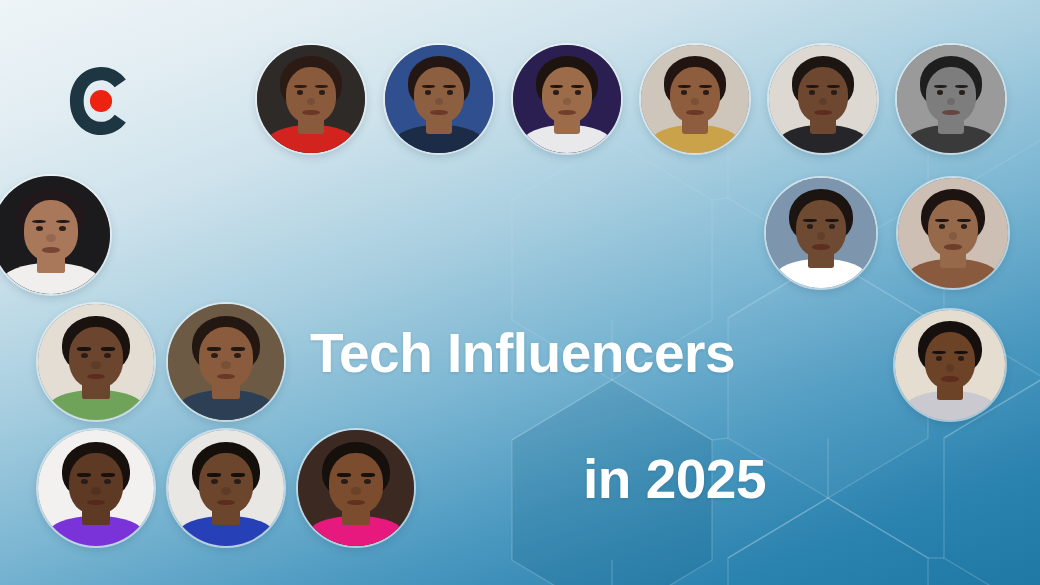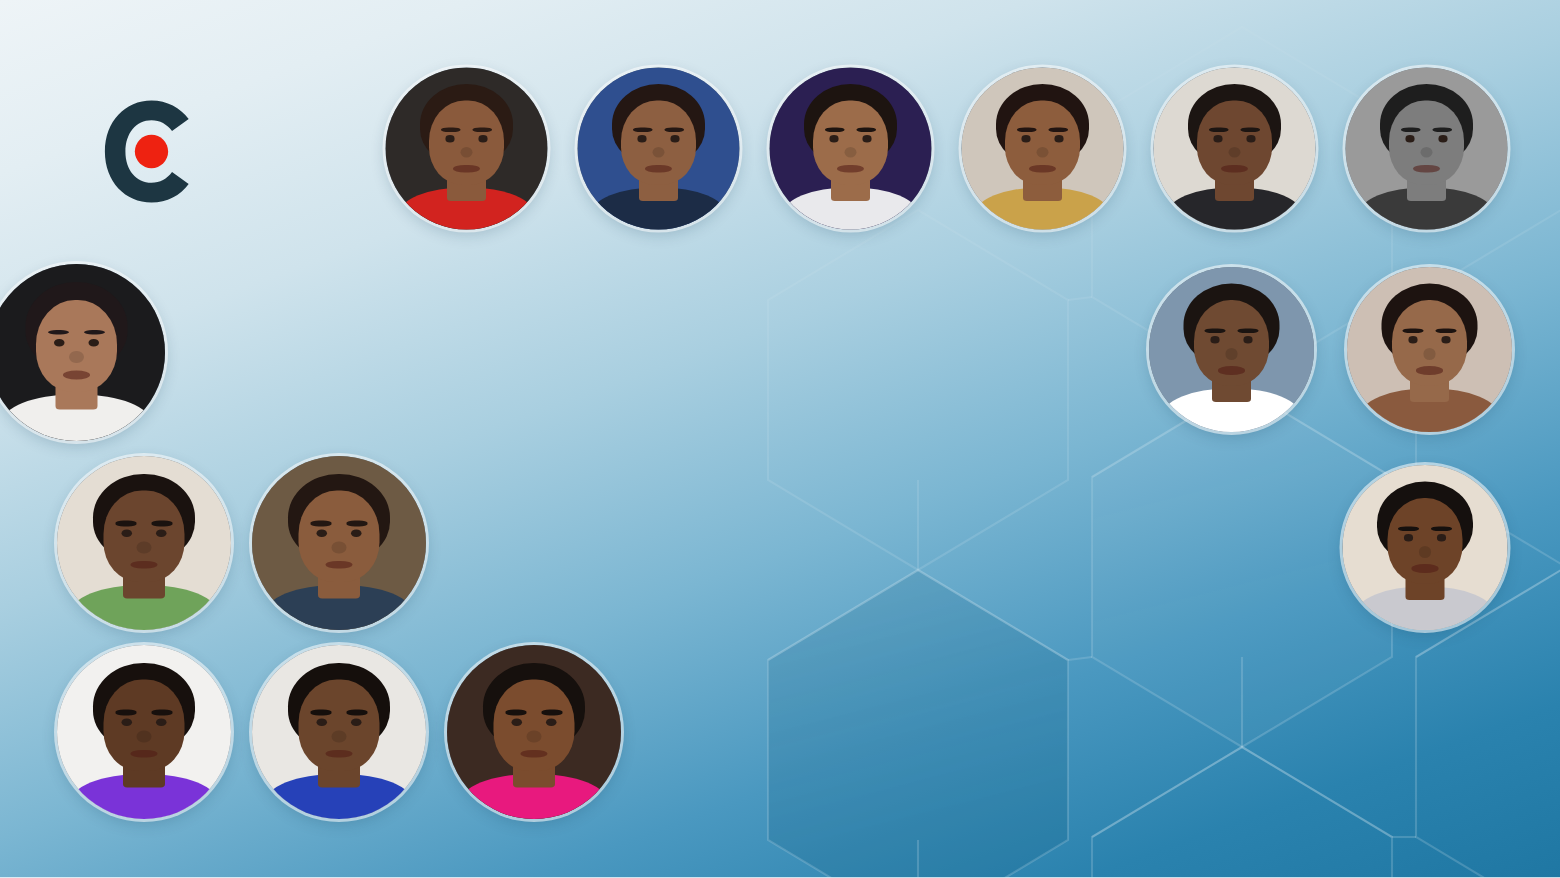--- a/index.html
+++ b/index.html
@@ -158,20 +158,22 @@
              C64 74.6 57.6 78.2 50 78.2
              C36.2 78.2 26.5 66.6 26.5 50
              C26.5 33.4 36.2 21.8 50 21.8
              C57.6 21.8 64 25.4 68.5 31.5
              L83.5 20.8
              C76 10.5 64 4 50 4 Z" fill="#1d3642"></path>
     <circle cx="50" cy="50" r="15" fill="#ee2211"></circle>
   </svg>
 
   <div class="headline">
+    <div class="hl-line hl-2">Tech Influencers</div>
+    <div class="hl-line hl-3">in 2025</div>
   </div>
 
   <div id="portrait-layer">
       <div class="portrait" style="left: 257px; top: 45px; width: 108px; height: 108px;">
         <div class="ph">
           <div class="bgfill" style="background:#2e2a28"></div>
           <div class="shirt" style="background:#d2231f;left:8.64px;top:79.92px;width:90.72px;height:36.72px;"></div>
           <div class="neck" style="background:#8a5a3c;left:41.04px;top:66.96px;width:25.92px;height:21.6px;"></div>
           <div class="hair" style="background:#2b1b14;left:22.68px;top:10.8px;width:62.64px;height:54px;"></div>
           <div class="face" style="background:#8a5a3c;left:29.16px;top:21.6px;width:49.68px;height:56.16px;"></div>

